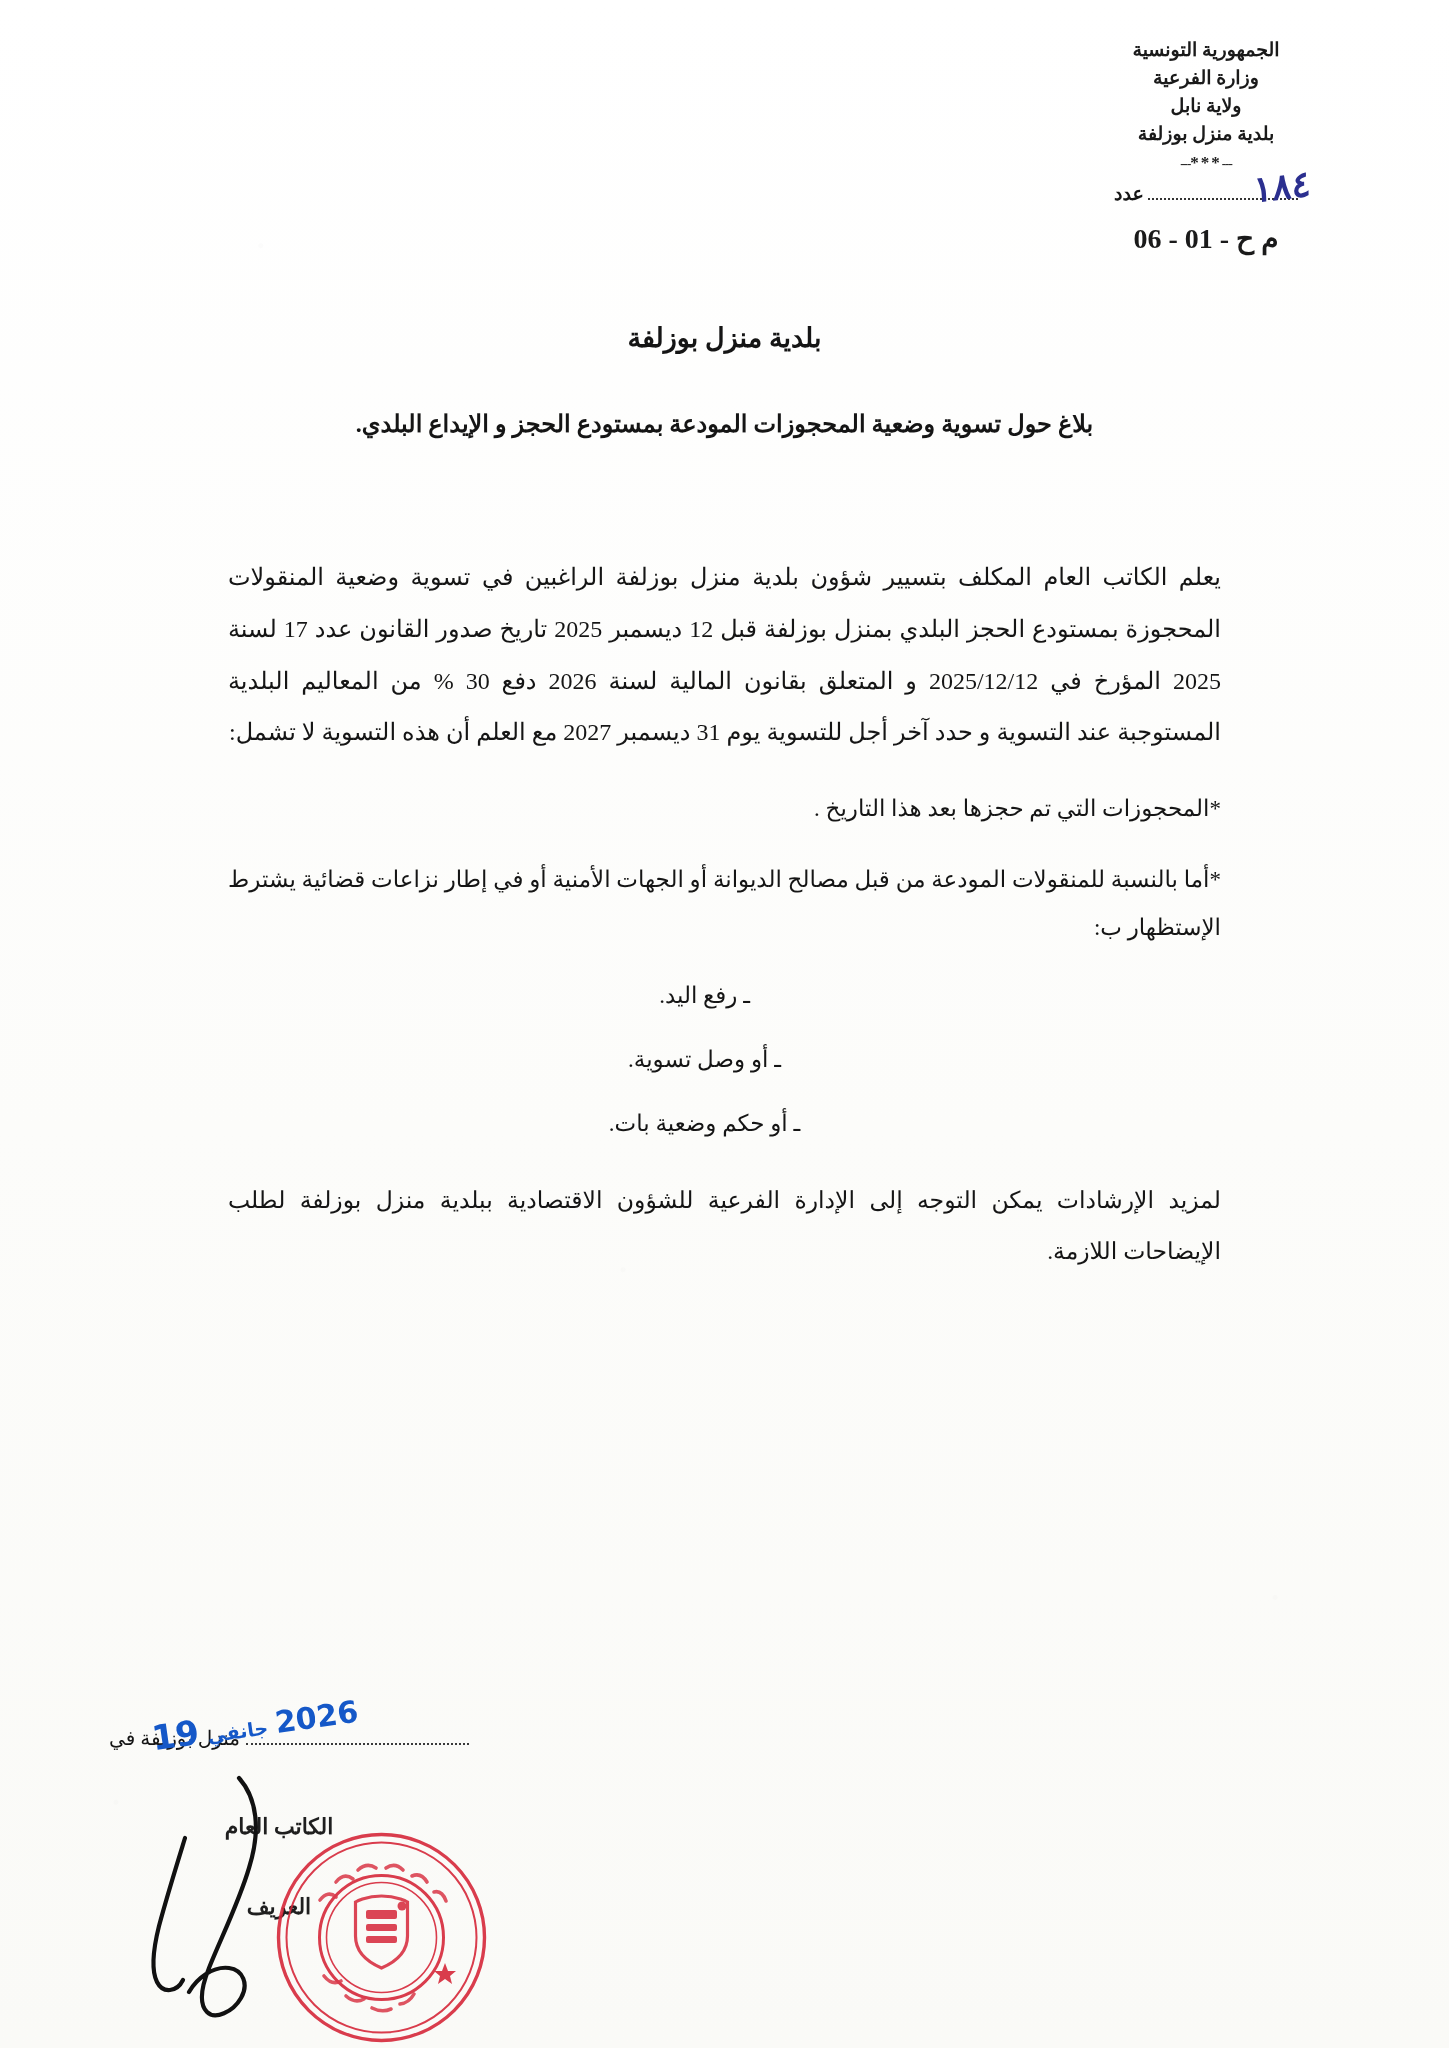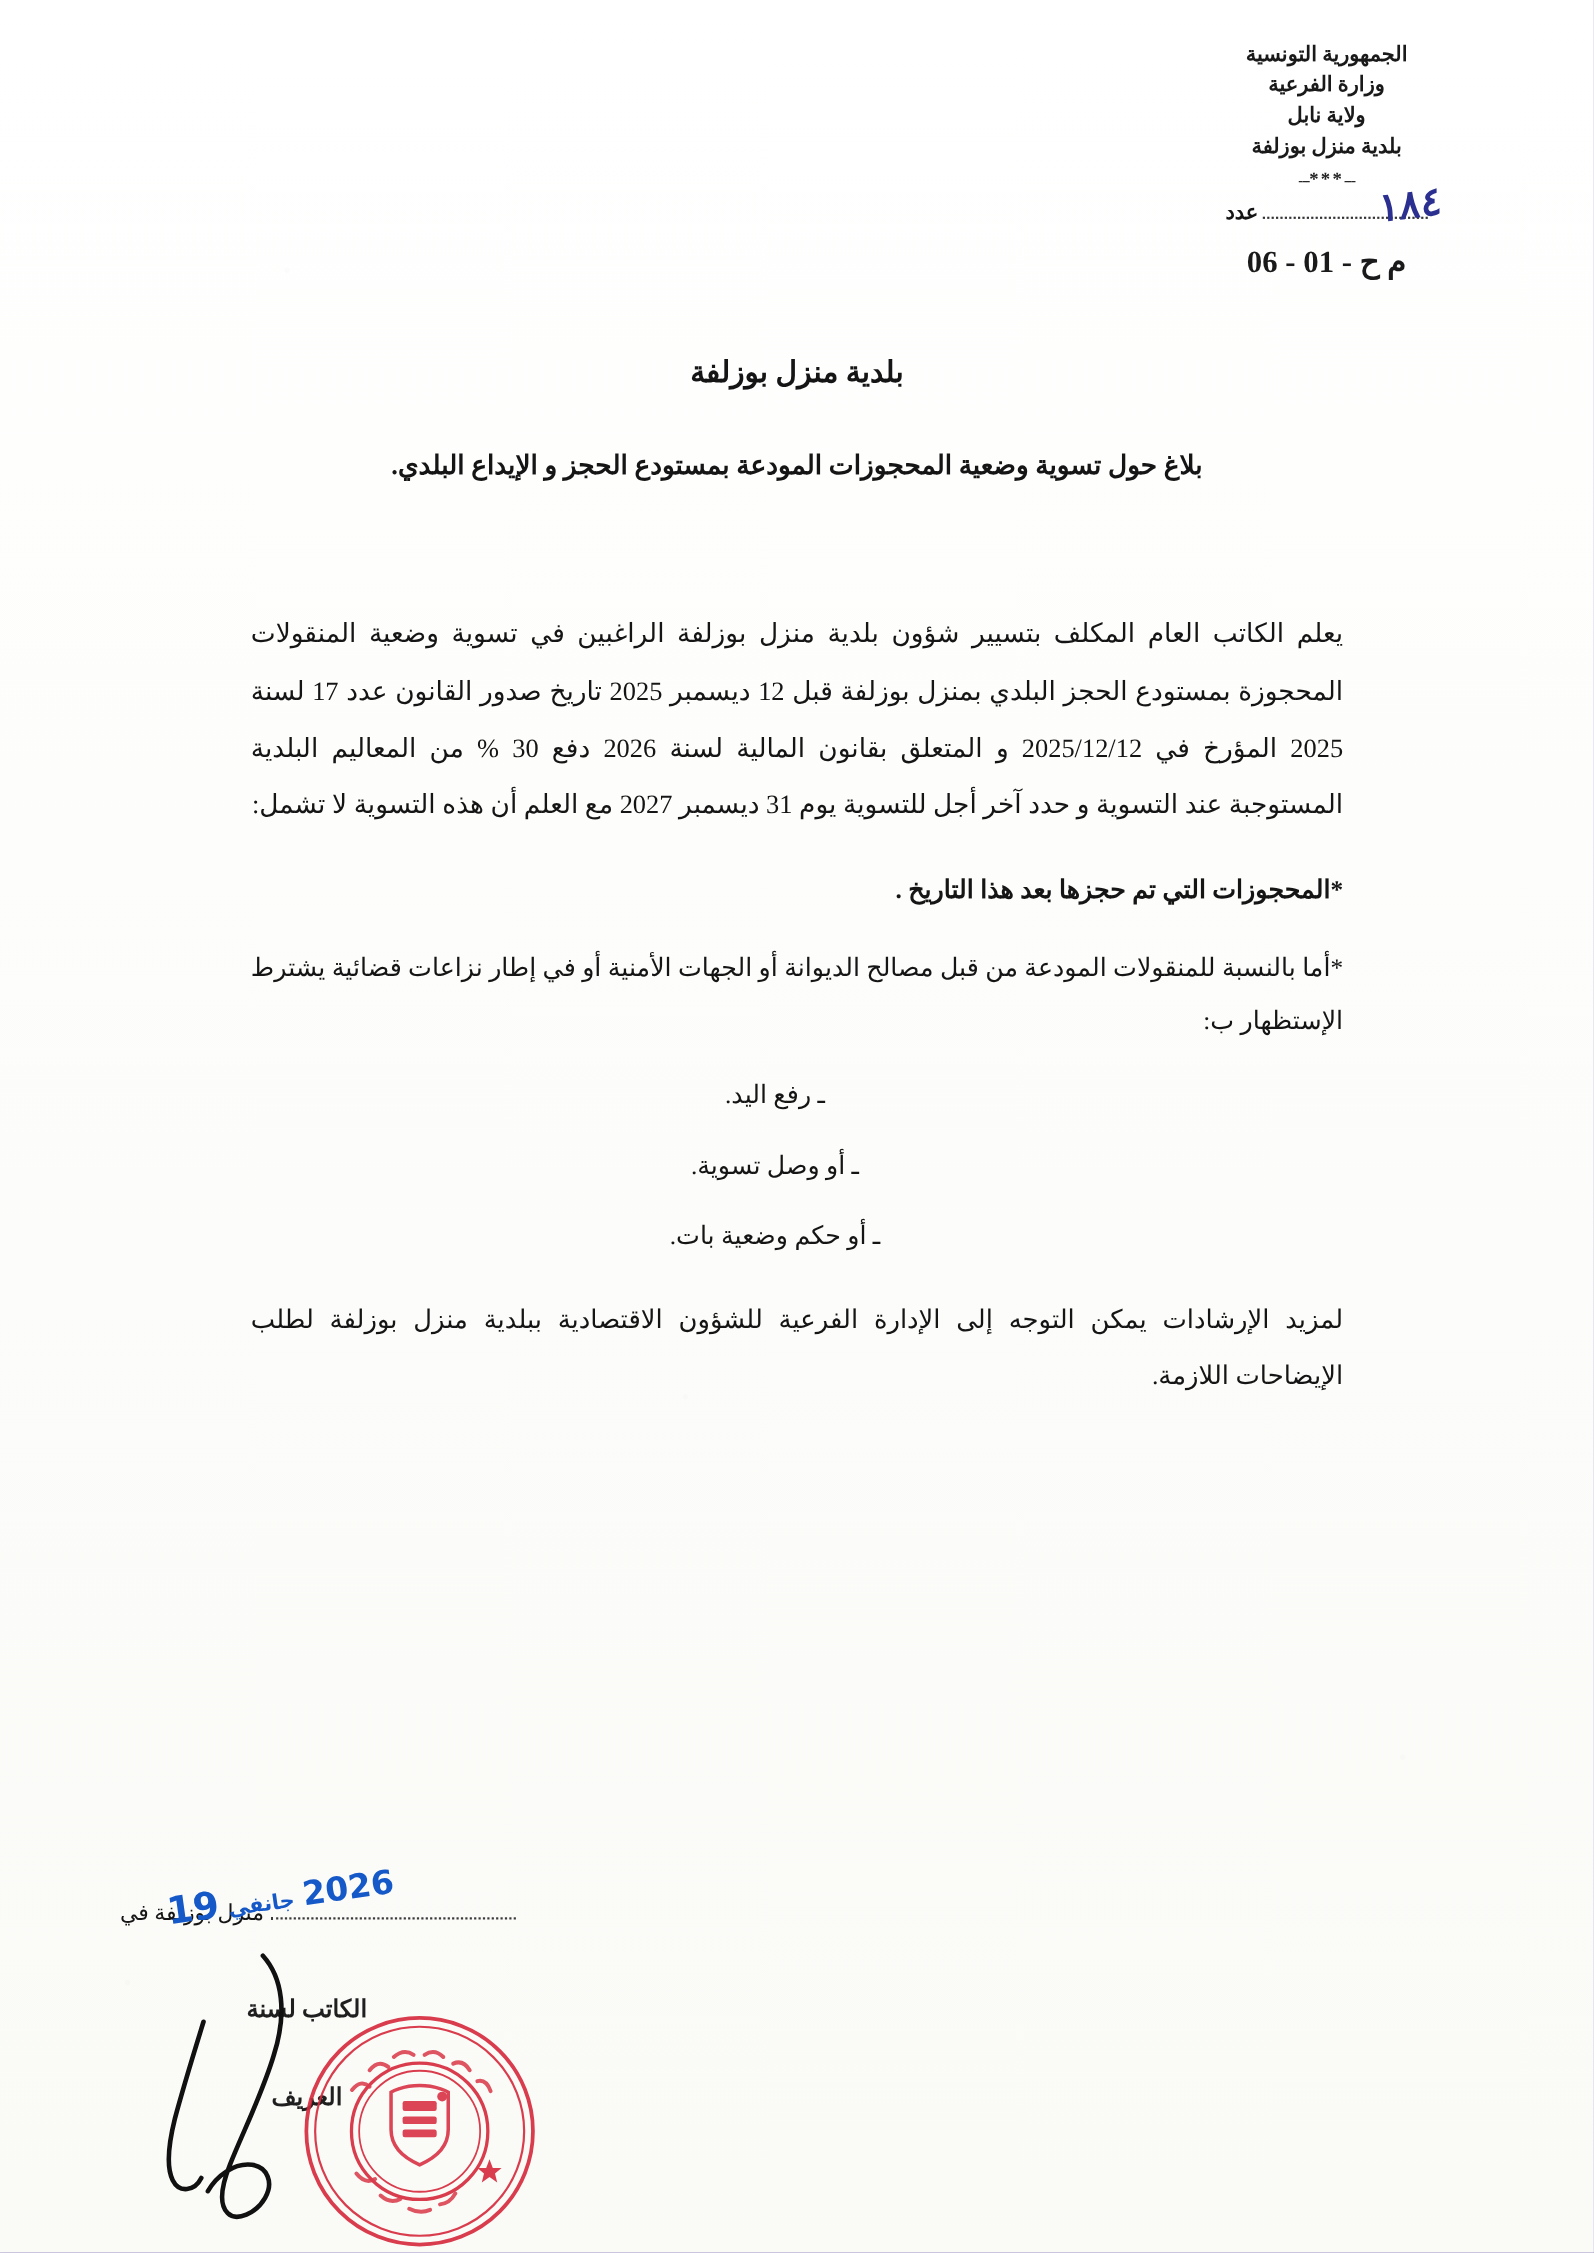--- a/index.html
+++ b/index.html
@@ -133,21 +133,21 @@
     margin: 0 0 26px 0;
   }
   .para.intro { text-align-last: right; }
   .bullet {
     font-size: 23px;
     line-height: 2.1;
     text-align: justify;
     text-align-last: right;
     margin: 0 0 22px 0;
   }
-  .bullet.single { text-align: right; text-align-last: right; font-weight: bold; }
+  .bullet.single { text-align: right; text-align-last: right; }
   .sub-item {
     font-size: 23px;
     line-height: 1.9;
     margin: 0 0 20px 0;
     text-align: center;
     padding-right: 40px;
   }
   .closing {
     font-size: 23.5px;
     line-height: 2.16;
@@ -289,21 +289,21 @@
       <span>منزل بوزلفة في</span>
       <span class="pd-dots"></span>
     </div>
 
     <div class="date-stamp">
       <span class="d-yr">2026</span>
       <span class="d-mon">جانفي</span>
       <span class="d-day">19</span>
     </div>
 
-    <div class="signer-title">الكاتب لسنة</div>
+    <div class="signer-title">الكاتب العام</div>
     <div class="signer-name">العريف</div>
 
     <svg class="ink-signature" viewBox="0 0 230 250">
       <g fill="none" stroke="#111111" stroke-width="4.2" stroke-linecap="round" stroke-linejoin="round">
         <path d="M150 6 C168 26 172 58 160 96 C150 130 132 166 120 196 C112 216 110 232 118 240 C126 248 144 240 152 226 C160 212 154 198 140 196 C124 194 108 206 100 220"></path>
         <path d="M96 66 C88 92 78 124 70 154 C64 178 62 198 68 210 C74 222 88 220 94 208"></path>
       </g>
     </svg>
 
     <svg class="round-stamp" viewBox="0 0 215 215">

